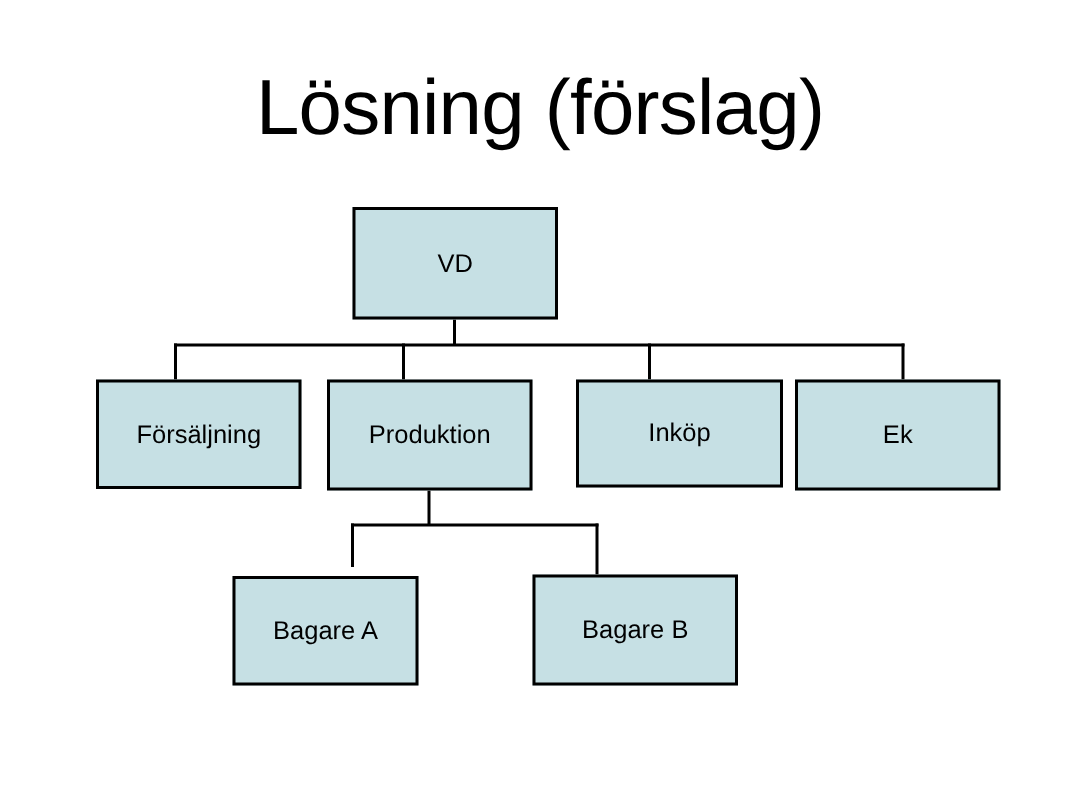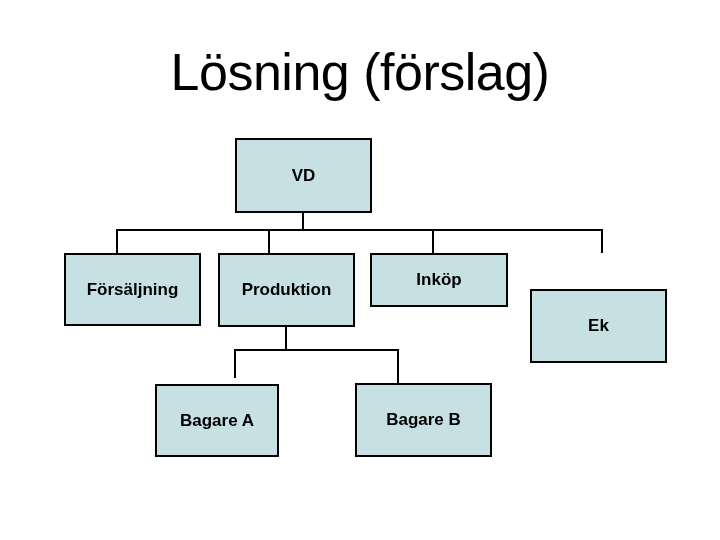--- a/index.html
+++ b/index.html
@@ -34,34 +34,34 @@
   }
   .org-node {
     position: absolute;
     box-sizing: border-box;
     background: var(--node-fill, #c6e0e4);
     border: 2px solid var(--node-border, #000000);
     display: flex;
     align-items: center;
     justify-content: center;
     font-size: 17px;
-    font-weight: 700;
+    font-weight: 400;
     color: var(--text, #000000);
     white-space: nowrap;
   }
   .connector {
     position: absolute;
     background: var(--connector, #000000);
   }
   
   .node-vd          { left: 235px; top: 138px; width: 137px; height: 75px; }
   .node-forsaljning { left:  53px; top: 253px; width: 137px; height: 73px; margin-left: 11px; }
   .node-produktion  { left: 218px; top: 253px; width: 137px; height: 74px; }
-  .node-inkop       { left: 370px; top: 253px; width: 138px; height: 54px; align-items: center; }
-  .node-ek          { left: 530px; top: 253px; width: 137px; height: 74px; margin-top: 36px; }
+  .node-inkop       { left: 384px; top: 253px; width: 138px; height: 72px; align-items: center; }
+  .node-ek          { left: 530px; top: 253px; width: 137px; height: 74px; }
   .node-bagare-a    { left: 155px; top: 384px; width: 124px; height: 73px; }
   .node-bagare-b    { left: 343px; top: 383px; width: 137px; height: 74px; margin-left: 12px; }
   
   .conn-vd-stem        { left: 302px; top: 213px; width:   2px; height: 17px; }
   .conn-row1-rail      { left: 116px; top: 229px; width: 487px; height:  2px; }
   .conn-drop-forsalj   { left: 116px; top: 229px; width:   2px; height: 24px; }
   .conn-drop-produk    { left: 268px; top: 229px; width:   2px; height: 24px; }
   .conn-drop-inkop     { left: 432px; top: 229px; width:   2px; height: 24px; }
   .conn-drop-ek        { left: 601px; top: 229px; width:   2px; height: 24px; }
   .conn-produk-stem    { left: 285px; top: 327px; width:   2px; height: 23px; }

